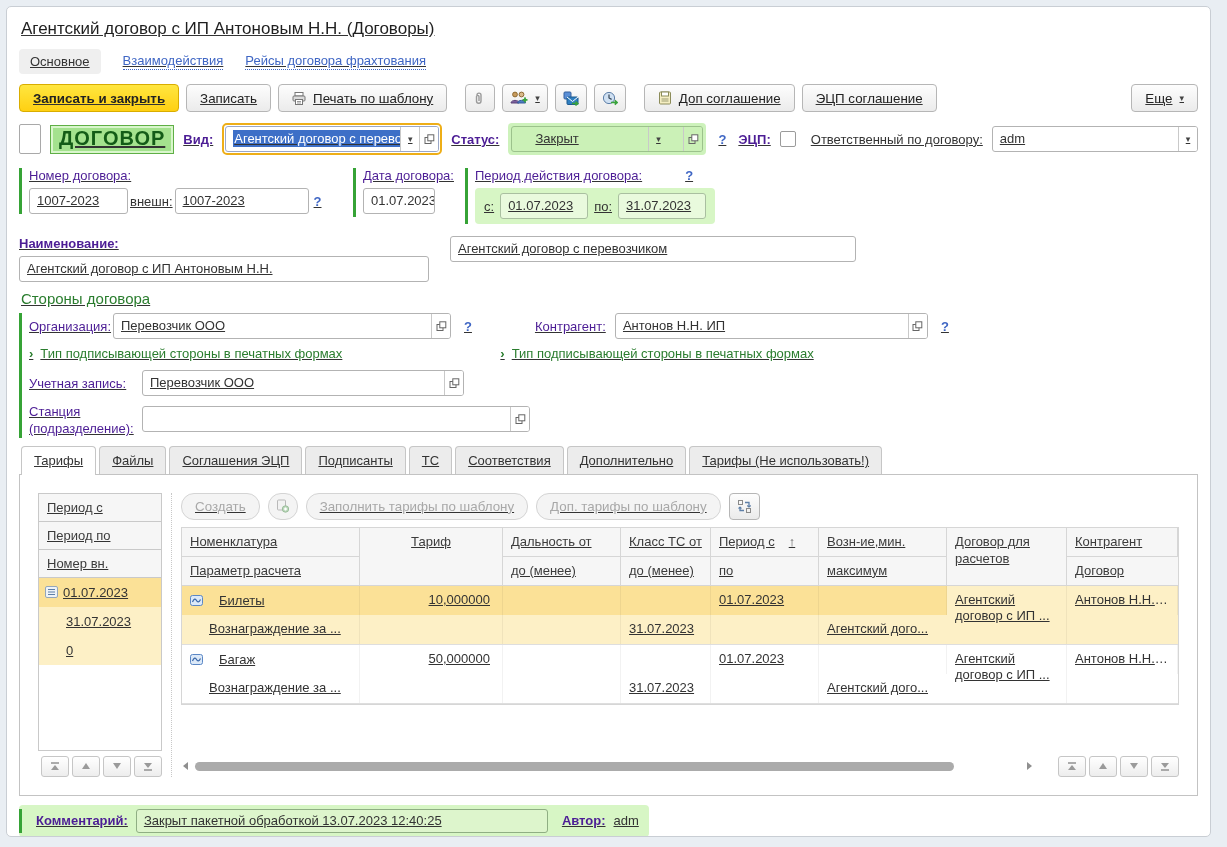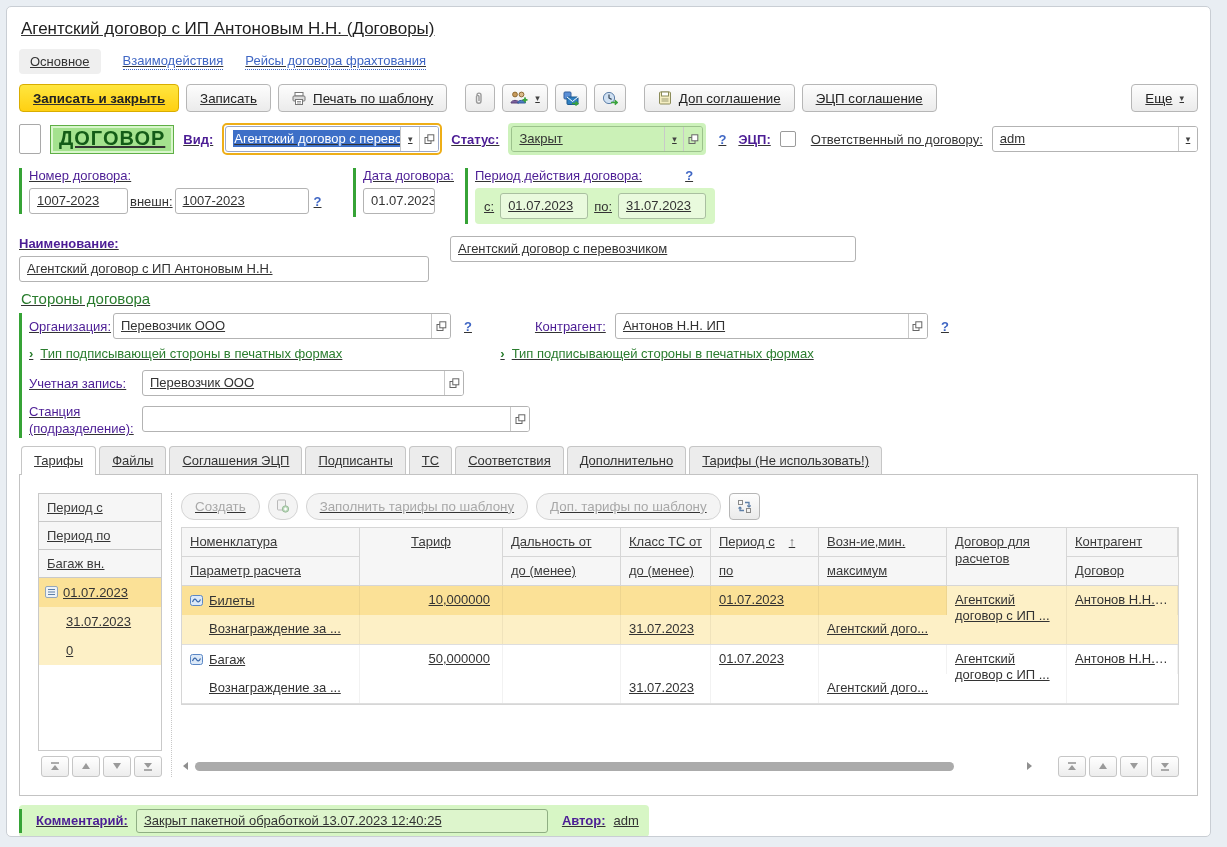--- a/index.html
+++ b/index.html
@@ -50,21 +50,21 @@
   .focus-ring .fgroup { border-color: #9aa7c7; }
   .seltext { background: #3d6fc7; color: #fff; padding: 1px 1px; }
   .badge {
     background: #a4e28e; border: 1px solid #5faf46; box-shadow: inset 0 0 0 2px #d9f6cc;
     color: #135c17; font-weight: bold; font-size: 20px; padding: 1px 8px 3px; letter-spacing: 1px;
   }
   .cbx { width: 16px; height: 16px; border: 1px solid #9b9b9b; border-radius: 2px; background: #fff; cursor: pointer; }
   .flagbox { width: 22px; height: 30px; border: 1px solid #a9a9a9; border-radius: 2px; background: #fff; cursor: pointer; }
   .greenwrap { background: #cdf2bb; border-radius: 4px; display: inline-flex; align-items: center; padding: 3px; }
   .greenwrap .fgroup { background: #cbf1b7; border-color: #9cc28c; }
-  .greenwrap .fld, .greenwrap .seg { background: #cbf1b7; }
+  .greenwrap .fld, .greenwrap .seg { background: #cbf1b7; margin-left: 16px; }
   .vbar { border-left: 3px solid #36a336; padding-left: 7px; }
   .greenpanel { background: #d7f6c5; border-radius: 4px; display: flex; align-items: center; gap: 6px; padding: 5px 9px; }
   .greenpanel .plain { background: #e9fadd; border-color: #a9bfa0; }
   .headrow { display: flex; align-items: center; gap: 9px; margin-bottom: 13px; }
   .numrow { display: flex; align-items: flex-start; margin-bottom: 12px; }
   .lblrow { margin-bottom: 5px; }
   .flexrow { display: flex; align-items: center; }
   .linkgreen { color: #2a7d2e; cursor: pointer; display: inline-flex; align-items: center; gap: 7px; }
   .chev { color: #2a7d2e; font-weight: bold; font-size: 13px; }
   .section-title { color: #2a7d2e; font-size: 15px; margin: 2px 0 6px 2px; }
@@ -95,21 +95,21 @@
   .hc.center { text-align: center; }
   .hc:last-child, .dc:last-child { border-right: none; }
   .tbody { border: 1px solid #d6d6d6; border-top: none; }
   .dc { padding: 6px 8px; white-space: nowrap; overflow: hidden; text-overflow: ellipsis; height: 29px;
         border-right: 1px solid rgba(0,0,0,0.05); }
   .dc.num { text-align: right; padding-right: 12px; }
   .dc.span2 { grid-row: span 2; height: 58px; white-space: normal; line-height: 1.25; }
   .grp { border-bottom: 1px solid #dedede; }
   .grp.sel { background: #fdf0c6; }
   .grp.sel .dc.span2 { background: #fdf0c6; }
-  .icncell { display: flex; align-items: center; gap: 6px; }
+  .icncell { display: flex; align-items: center; gap: 16px; }
   .hscroll { margin-top: auto; display: flex; align-items: center; gap: 6px; }
   .track { flex: 1; height: 13px; display: flex; align-items: center; }
   .thumb { height: 9px; background: #ababab; border-radius: 5px; width: 92%; }
   .sortarrow { color: #555; margin-left: 14px; }
   
   .footer { margin-top: 9px; display: flex; }
   .fpanel { background: #d7f6c5; border-radius: 4px; display: flex; align-items: center; gap: 8px;
             padding: 4px 10px 4px 0; }
   .fpanel .vbar2 { border-left: 3px solid #36a336; align-self: stretch; margin-right: 6px; }
   .fpanel .plain { background: #ddf5cc; border-color: #8fae83; width: 412px; height: 24px; padding: 3px 7px; }
@@ -359,21 +359,21 @@
     <span class="dtab">Дополнительно</span>
     <span class="dtab">Тарифы (Не использовать!)</span>
   </div>
 
   <div class="tablebox">
 
     <div class="leftcol">
       <div class="lp">
         <div class="lph">Период с</div>
         <div class="lph">Период по</div>
-        <div class="lph">Багаж вн.</div>
+        <div class="lph">Номер вн.</div>
         <div class="lrow" style="background:#fbe197">
           <span>
             <svg width="13" height="12" viewBox="0 0 13 12">
                 <rect x="0.5" y="0.5" width="12" height="11" rx="1.5" fill="#eef3f8" stroke="#93a6bb"></rect>
                 <line x1="3" y1="3.5" x2="10" y2="3.5" stroke="#5d7fa8"></line>
                 <line x1="3" y1="6" x2="10" y2="6" stroke="#5d7fa8"></line>
                 <line x1="3" y1="8.5" x2="10" y2="8.5" stroke="#5d7fa8"></line>
               </svg>
           </span>
           <span>01.07.2023</span>

